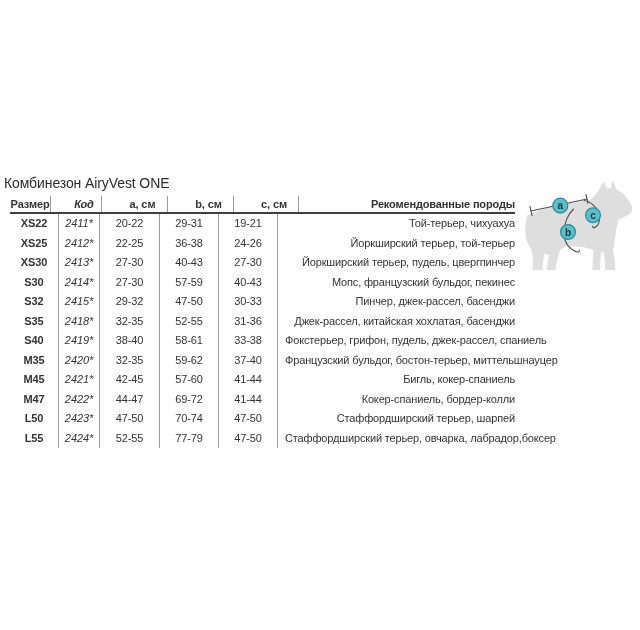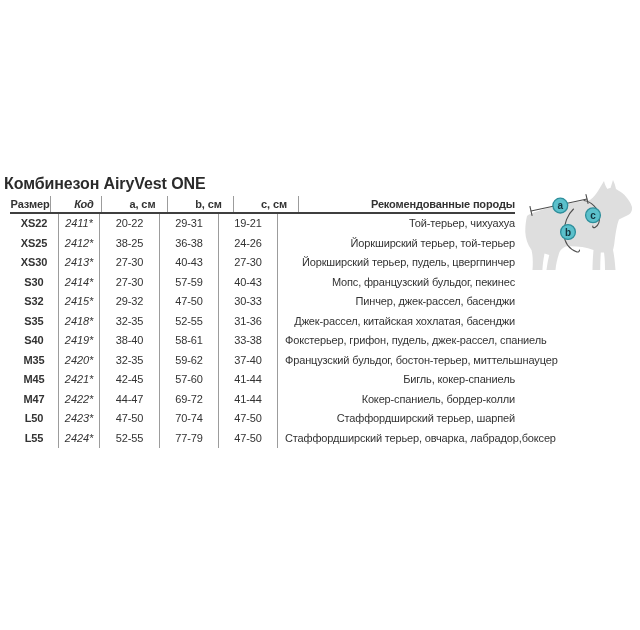--- a/index.html
+++ b/index.html
@@ -6,21 +6,21 @@
   .page{
     position:relative;
     width:640px;height:630px;
     background:#ffffff;
     font-family:"Liberation Sans","DejaVu Sans",sans-serif;
     color:#333333;
     overflow:hidden;
   }
   .title{
     position:absolute;left:4px;top:175px;
-    font-size:16px;font-weight:bold;color:#2b2b2b;
+    font-size:14px;font-weight:normal;color:#2b2b2b;
     letter-spacing:-0.1px;white-space:nowrap;
   }
   .size-table{
     position:absolute;left:10px;top:196px;width:505px;
   }
   .thead{
     display:flex;height:16px;
     border-bottom:2px solid #3f3f3f;
     font-weight:bold;
     gap:16px;
@@ -72,21 +72,21 @@
           <div class="cell c-size divr">XS22</div>
           <div class="cell c-code divr">2411*</div>
           <div class="cell c-a divr">20-22</div>
           <div class="cell c-b divr">29-31</div>
           <div class="cell c-c divr">19-21</div>
           <div class="cell c-breeds">Той-терьер, чихуахуа</div>
         </div>
         <div class="trow">
           <div class="cell c-size divr">XS25</div>
           <div class="cell c-code divr">2412*</div>
-          <div class="cell c-a divr">38-25</div>
+          <div class="cell c-a divr">22-25</div>
           <div class="cell c-b divr">36-38</div>
           <div class="cell c-c divr">24-26</div>
           <div class="cell c-breeds">Йоркширский терьер, той-терьер</div>
         </div>
         <div class="trow">
           <div class="cell c-size divr">XS30</div>
           <div class="cell c-code divr">2413*</div>
           <div class="cell c-a divr">27-30</div>
           <div class="cell c-b divr">40-43</div>
           <div class="cell c-c divr">27-30</div>

